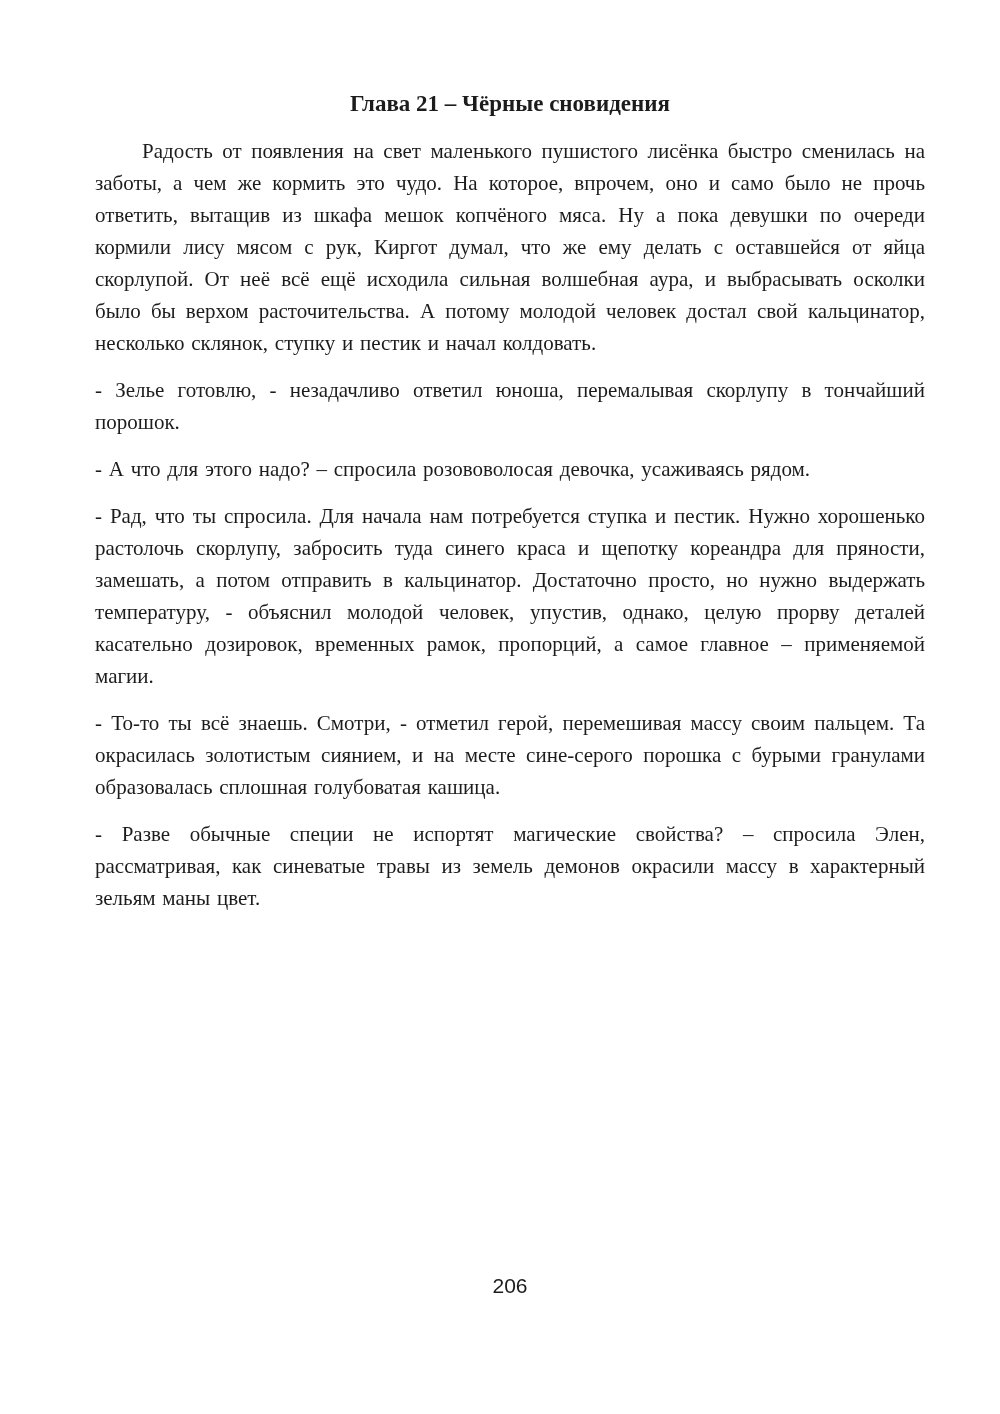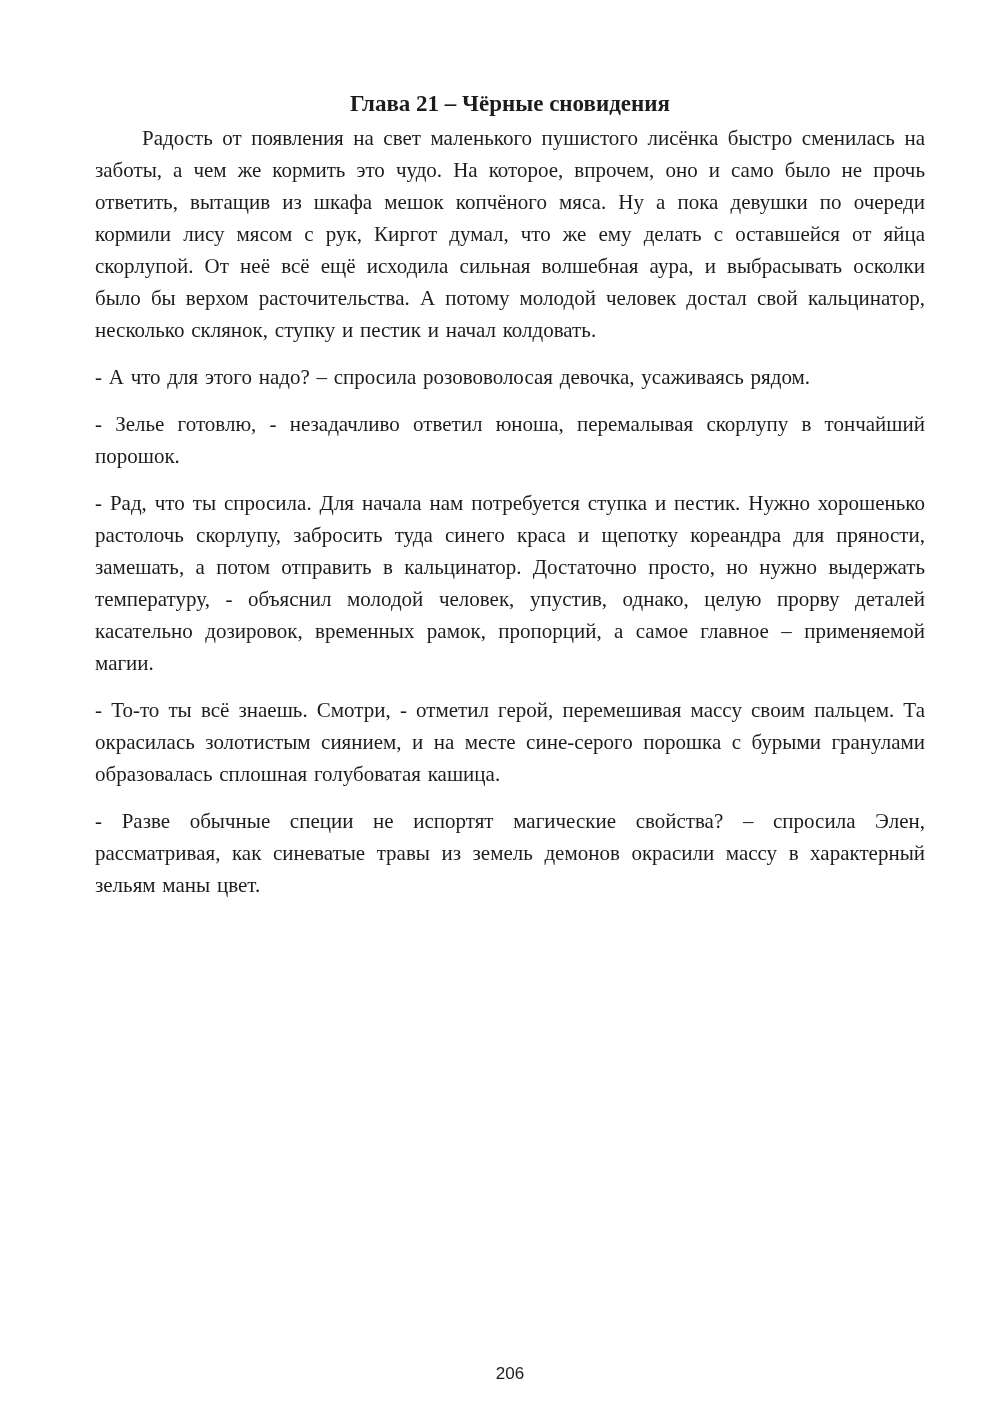--- a/index.html
+++ b/index.html
@@ -17,54 +17,54 @@
     font-family: "Liberation Serif", serif;
     overflow: hidden;
   }
   .content {
     position: absolute;
     top: 90px;
     left: 95px;
     width: 830px;
   }
   .title {
-    margin: 0 0 4px 0;
+    margin: 0 0 17px 0;
     font-size: 23px;
     line-height: 28px;
     font-weight: bold;
     text-align: center;
   }
   .para {
     margin: 0 0 15px 0;
     font-size: 21px;
     line-height: 32px;
     text-align: justify;
     word-spacing: 1.5px;
   }
   .para.indent {
     text-indent: 47px;
   }
   .page-number {
     position: absolute;
-    top: 1364px;
+    top: 1274px;
     left: 95px;
     width: 830px;
     text-align: center;
     font-family: "Liberation Sans", sans-serif;
-    font-size: 17px;
+    font-size: 21px;
     color: var(--text-color, #1c1c1c);
   }
 </style>
 </head>
 <body>
 
 <div class="page">
   <div class="content">
     <h1 class="title">Глава 21 – Чёрные сновидения</h1>
     <p class="para indent">Радость от появления на свет маленького пушистого лисёнка быстро сменилась на заботы, а чем же кормить это чудо. На которое, впрочем, оно и само было не прочь ответить, вытащив из шкафа мешок копчёного мяса. Ну а пока девушки по очереди кормили лису мясом с рук, Киргот думал, что же ему делать с оставшейся от яйца скорлупой. От неё всё ещё исходила сильная волшебная аура, и выбрасывать осколки было бы верхом расточительства. А потому молодой человек достал свой кальцинатор, несколько склянок, ступку и пестик и начал колдовать.</p>
+    <p class="para">- Зелье готовлю, - незадачливо ответил юноша, перемалывая скорлупу в тончайший порошок.</p>
     <p class="para">- А что для этого надо? – спросила розововолосая девочка, усаживаясь рядом.</p>
-    <p class="para">- Зелье готовлю, - незадачливо ответил юноша, перемалывая скорлупу в тончайший порошок.</p>
     <p class="para">- Рад, что ты спросила. Для начала нам потребуется ступка и пестик. Нужно хорошенько растолочь скорлупу, забросить туда синего краса и щепотку кореандра для пряности, замешать, а потом отправить в кальцинатор. Достаточно просто, но нужно выдержать температуру, - объяснил молодой человек, упустив, однако, целую прорву деталей касательно дозировок, временных рамок, пропорций, а самое главное – применяемой магии.</p>
     <p class="para">- То-то ты всё знаешь. Смотри, - отметил герой, перемешивая массу своим пальцем. Та окрасилась золотистым сиянием, и на месте сине-серого порошка с бурыми гранулами образовалась сплошная голубоватая кашица.</p>
     <p class="para">- Разве обычные специи не испортят магические свойства? – спросила Элен, рассматривая, как синеватые травы из земель демонов окрасили массу в характерный зельям маны цвет.</p>
   </div>
   <div class="page-number">206</div>
 </div>
 
 </body></html>

